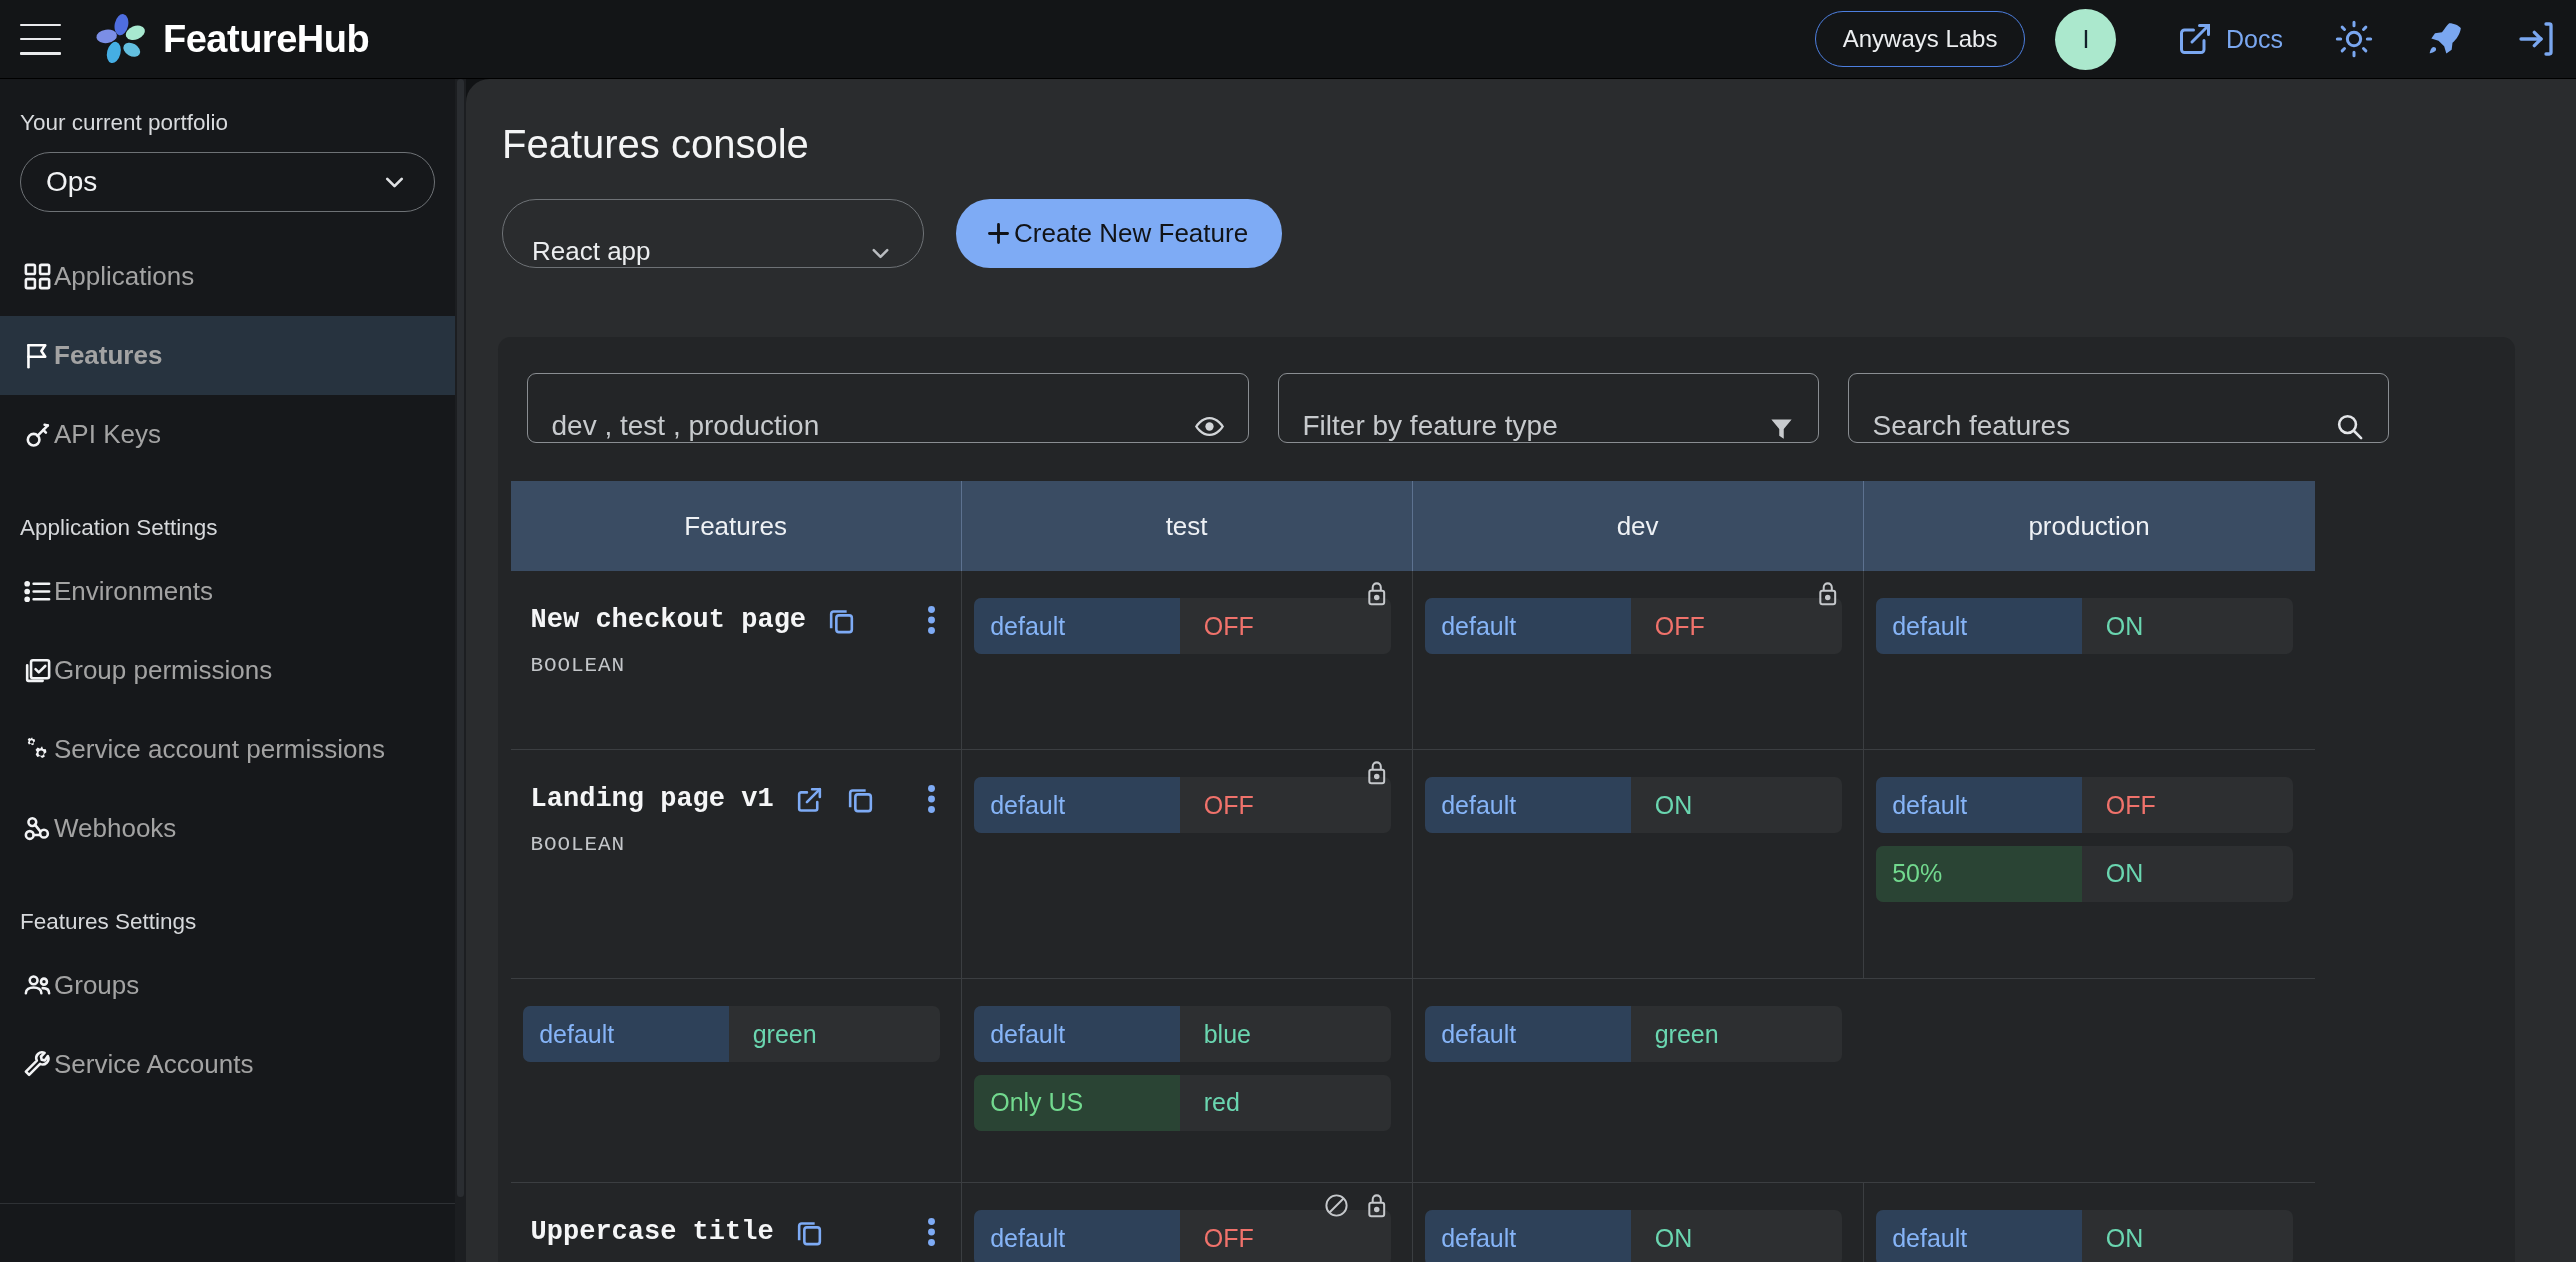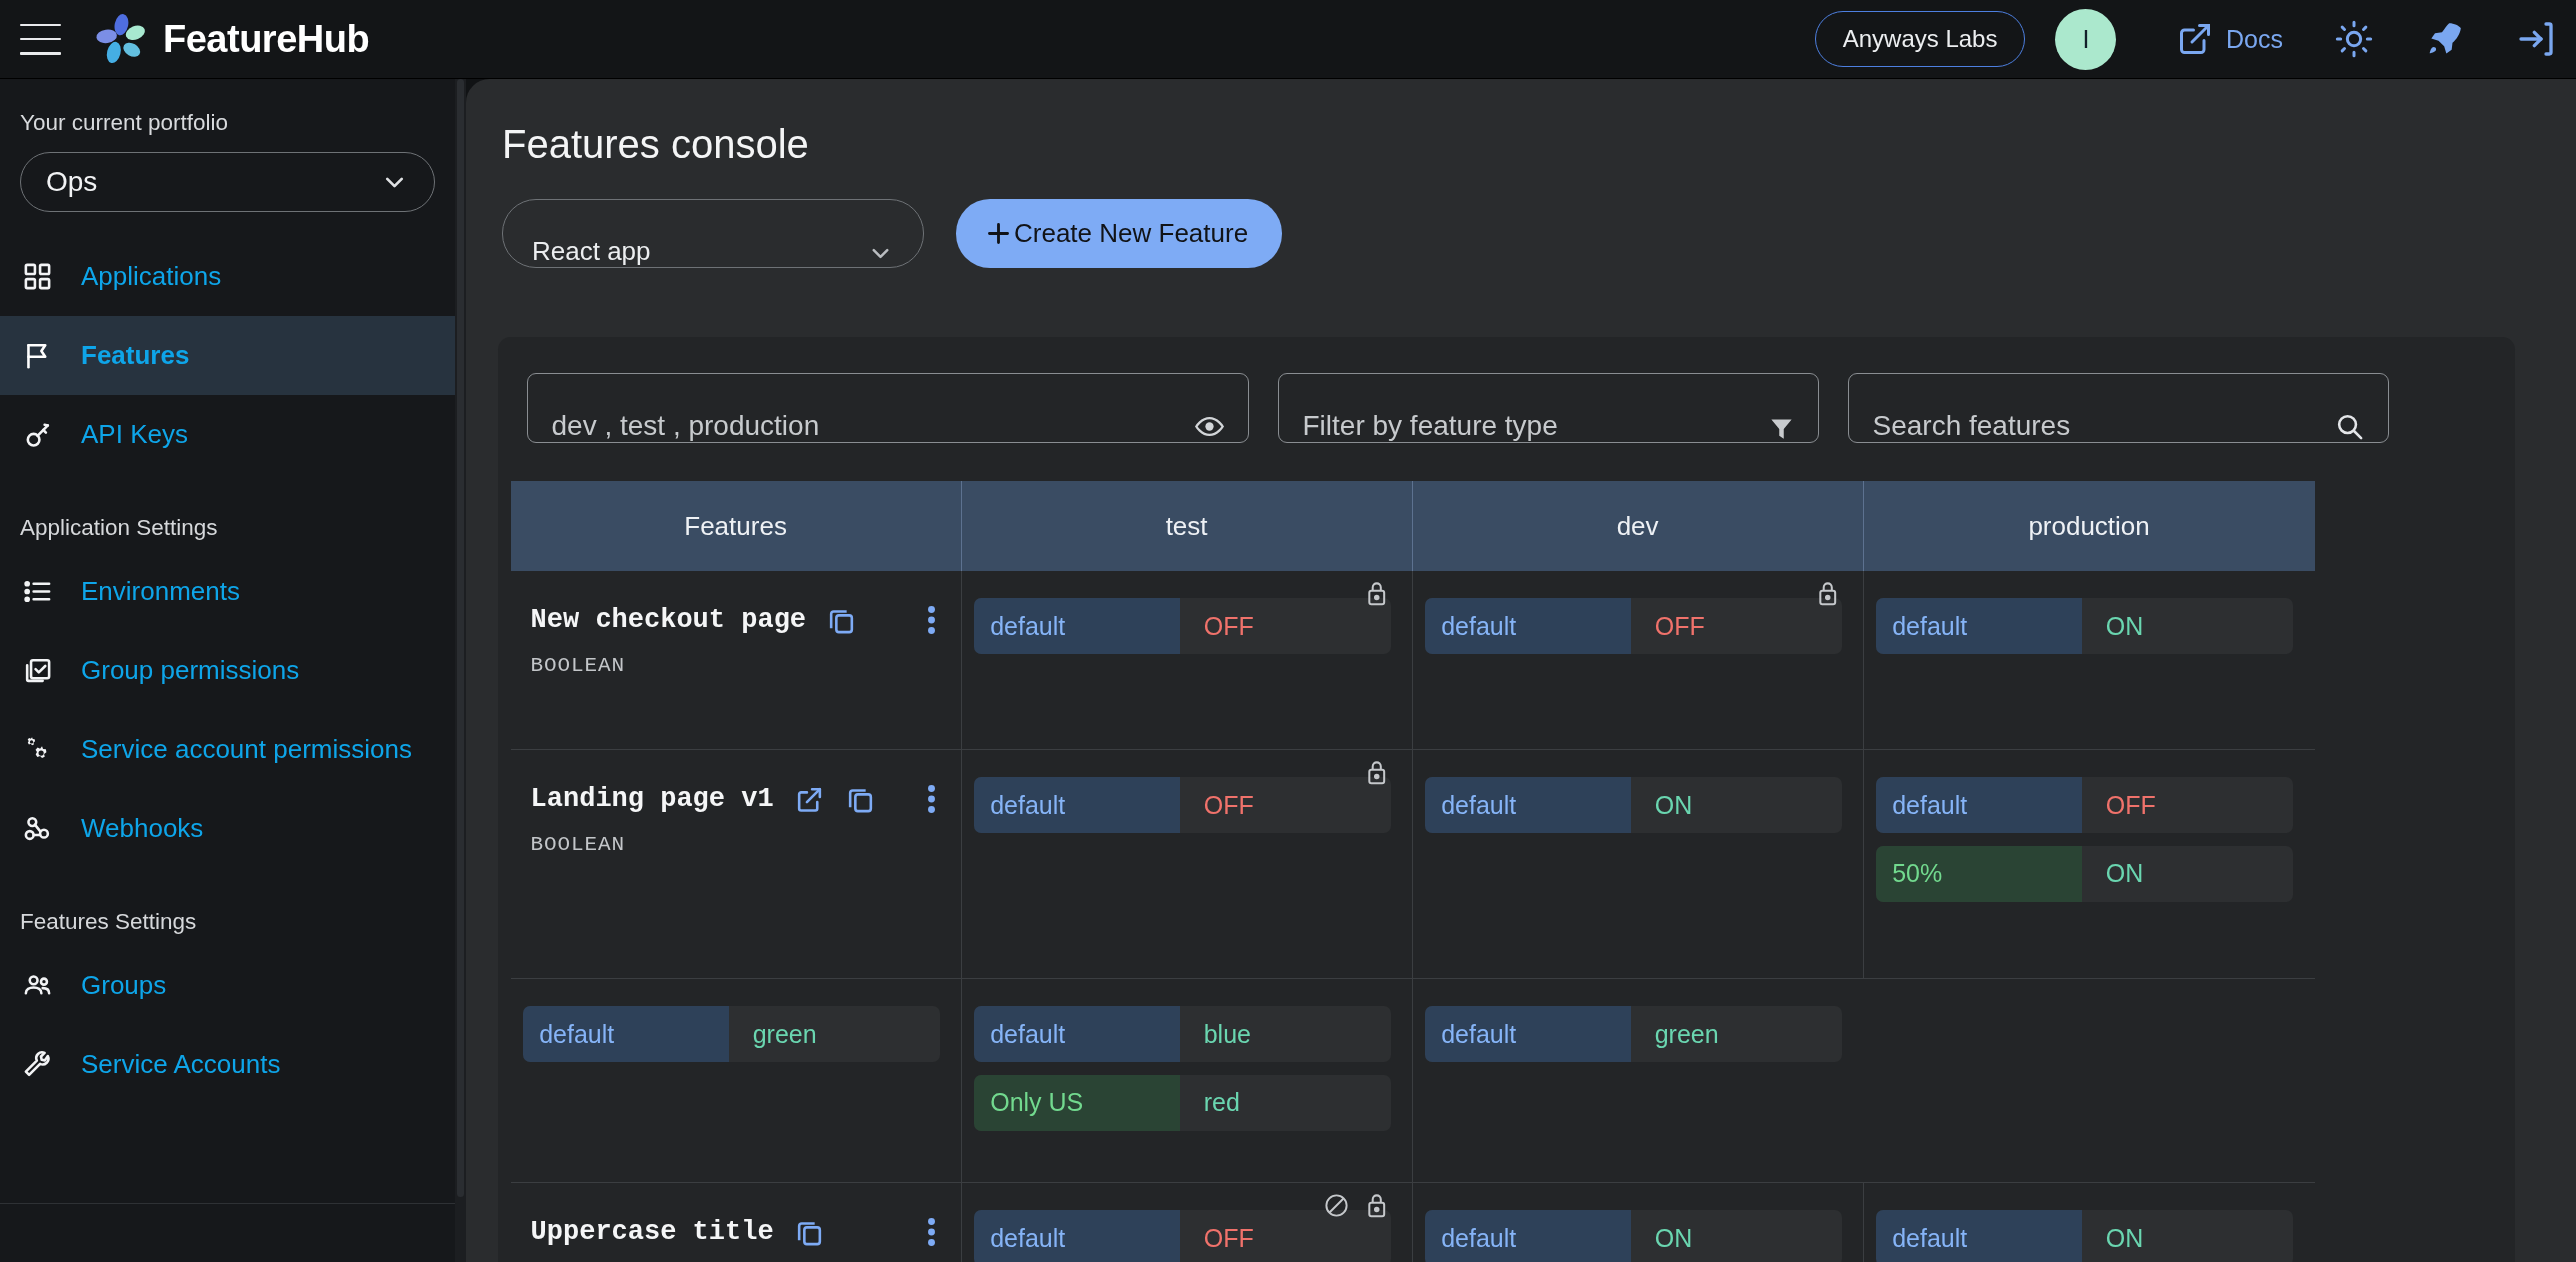--- a/index.html
+++ b/index.html
@@ -66,22 +66,22 @@
     display: flex; align-items: center; padding: 0 25px;
     color: #f1f2f4; font-size: 28px; cursor: pointer;
   }
   .portfolio-select .chev { margin-left: auto; }
 
   .nav-section-title {
     color: #d6d8db; font-size: 22.5px; padding: 41px 0 10.8px 20px;
   }
   .nav-item {
     display: flex; align-items: center; height: 79px;
-    padding-left: 20px; gap: 27px; cursor: pointer;
-    color: #0ea5e9; font-size: 26px;
+    padding-left: 20px; cursor: pointer;
+    color: #a3a3a3; font-size: 26px;
   }
   .nav-item.active { background: #27333f; font-weight: 700; }
   .nav-icon { width: 34px; height: 34px; display:flex; align-items:center; justify-content:center; flex: 0 0 34px; }
   .nav-gap { height: 25px; }
   .sidebar-divider {
     position: absolute; left: 0; bottom: 58px; width: 455px; height: 0.9px; background: #2e3135;
   }
   .sidebar-scrollbar {
     position: absolute; top: 79px; left: 455px; width: 10.8px; height: 1183px;
     background: #1c1e21;

